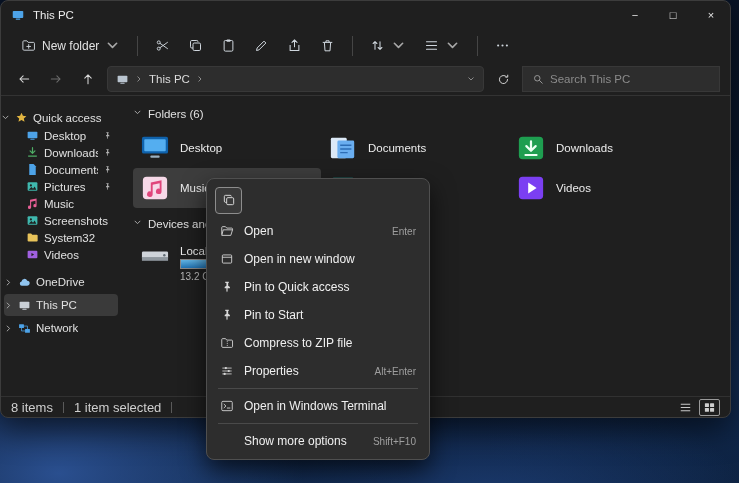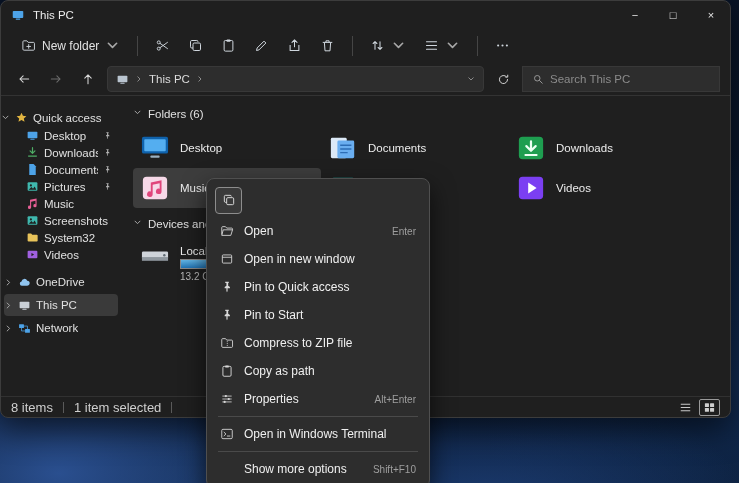--- a/index.html
+++ b/index.html
@@ -609,27 +609,20 @@
     </div>
     <div class="cmi">
       <svg class="cmico">
           <use href="#s-zip"></use>
         </svg>
       <span>Compress to ZIP file</span>
       <span class="cms"></span>
     </div>
     <div class="cmi">
       <svg class="cmico">
-          <use href="#s-clip"></use>
-        </svg>
-      <span>Copy as path</span>
-      <span class="cms"></span>
-    </div>
-    <div class="cmi">
-      <svg class="cmico">
           <use href="#s-sliders"></use>
         </svg>
       <span>Properties</span>
       <span class="cms">Alt+Enter</span>
     </div>
     <div class="cmsep"></div>
     <div class="cmi">
       <svg class="cmico">
           <use href="#s-terminal"></use>
         </svg>

